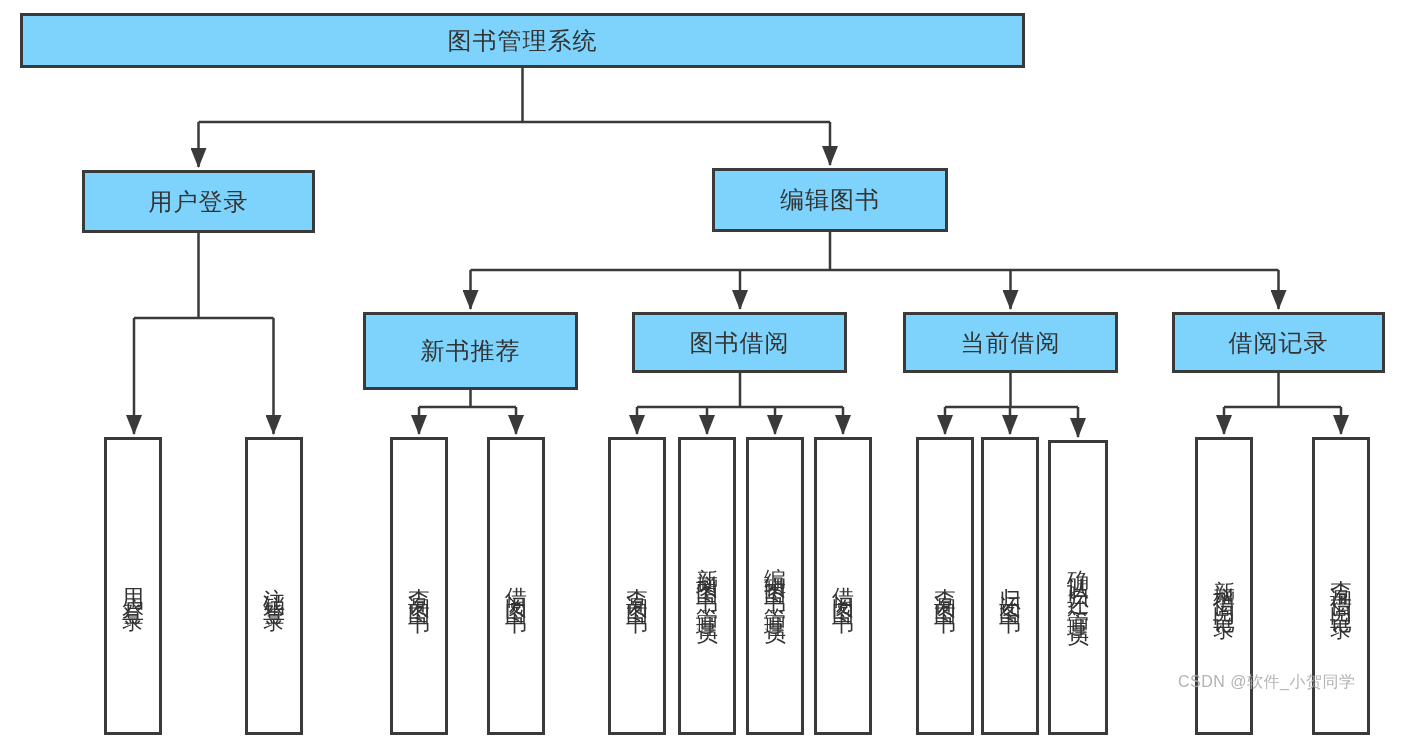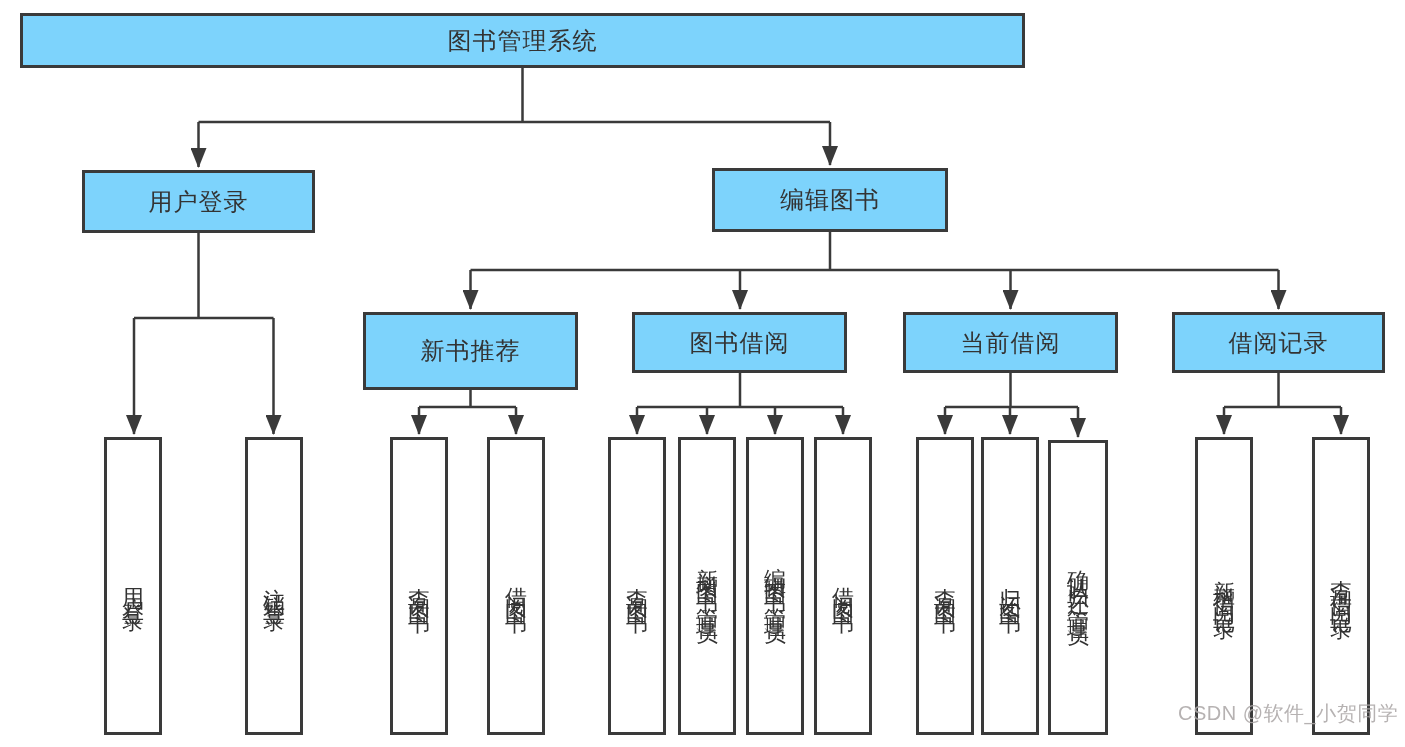--- a/index.html
+++ b/index.html
@@ -44,22 +44,22 @@
     text-orientation: mixed;
     font-size: 22px;
     letter-spacing: 8px;
     line-height: 1;
     color: #333333;
     white-space: nowrap;
   }
   #watermark {
     position: absolute;
     left: 1178px;
-    top: 700px;
-    font-size: 20px;
+    top: 672px;
+    font-size: 16px;
     letter-spacing: 0.5px;
     color: rgba(172, 167, 167, 0.88);
     white-space: nowrap;
     z-index: 5;
   }
 </style>
 </head>
 <body>
 
 <div id="canvas">

